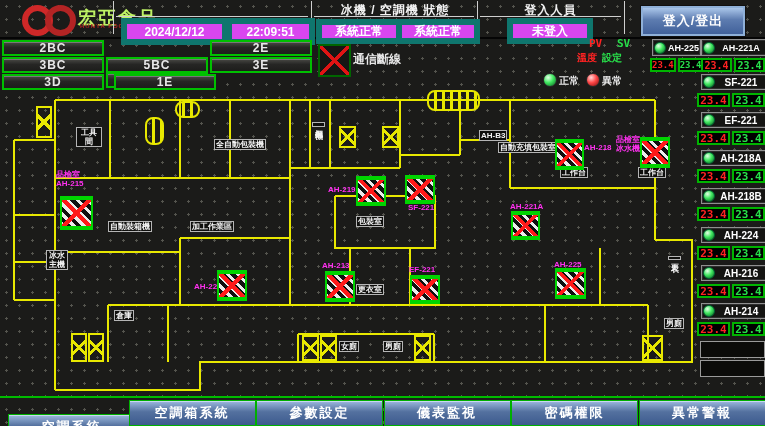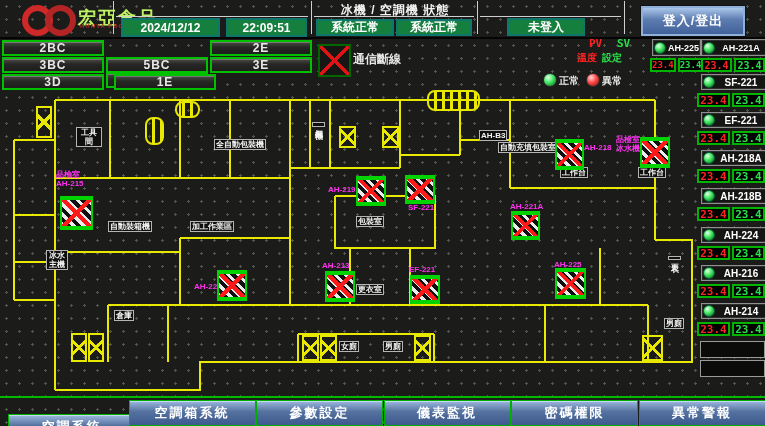--- a/index.html
+++ b/index.html
@@ -10,21 +10,21 @@
     background-size:13px 13px;
     font-family:"Liberation Sans", sans-serif;
     -webkit-font-smoothing:antialiased;
   }
   .abs{position:absolute;}
   
   .header{position:absolute;left:0;top:0;width:765px;height:37px;border-bottom:2px solid #050505;}
   .vdiv{position:absolute;top:1px;width:1px;height:33px;background:#cfcfcf;}
   .hdiv{position:absolute;height:1px;background:#cfcfcf;}
   .hlabel{position:absolute;color:#f2f2f2;font-size:12px;font-weight:bold;text-align:center;letter-spacing:1px;}
-  .gbox{position:absolute;border:2px solid #0f766e;background:#15803d;color:#fff;
+  .gbox{position:absolute;border:6px solid #0f766e;background:#d946ef;color:#fff;
         display:flex;align-items:center;justify-content:center;font-size:12px;font-weight:bold;}
   .ring{position:absolute;width:19px;height:19px;border:6px solid #cf2828;border-radius:50%;}
   .logo-t{position:absolute;color:#bef264;font-weight:bold;font-size:18px;letter-spacing:2px;}
   .logo-s{position:absolute;color:#b32424;font-weight:bold;font-size:6px;letter-spacing:1px;}
   .bluebtn{background:linear-gradient(#aac6ea,#5d7cb0 45%,#41619a);border:2px solid #8fb0d8;
         color:#fff;display:flex;align-items:center;justify-content:center;
         font-size:13px;font-weight:bold;letter-spacing:1px;box-shadow:0 0 0 1px #111;}
   
   .fbtn{position:absolute;border:2px solid #00c000;color:#e8e8e8;font-size:12px;font-weight:bold;
         background:linear-gradient(#58585400,#00000000),linear-gradient(#4a4a46,#262624 45%,#1d1d1b);
@@ -90,20 +90,21 @@
   <span class="hdiv" style="left:314px;top:16px;width:160px;"></span>
   <span class="hdiv" style="left:480px;top:16px;width:141px;"></span>
 
   <div class="gbox" style="left:121px;top:18px;width:95px;height:15px;">2024/12/12</div>
   <div class="gbox" style="left:226px;top:18px;width:77px;height:15px;">22:09:51</div>
 
   <div class="hlabel" style="left:314px;top:2px;width:162px;">冰機 / 空調機 狀態</div>
   <div class="gbox" style="left:316px;top:19px;width:74px;height:13px;">系統正常</div>
   <div class="gbox" style="left:396px;top:19px;width:72px;height:13px;">系統正常</div>
 
+  <div class="hlabel" style="left:480px;top:2px;width:141px;">登入人員</div>
   <div class="gbox" style="left:507px;top:18px;width:74px;height:14px;">未登入</div>
 
   <div class="bluebtn abs" style="left:641px;top:6px;width:100px;height:26px;">登入/登出</div>
 </div>
 
 <div id="floors">
     <div class="fbtn" style="left: 2px; top: 40px; width: 98px; height: 12px;">2BC</div>
     <div class="fbtn" style="left: 106px; top: 40px; width: 98px; height: 12px; margin-top: 32px;">4BC</div>
     <div class="fbtn" style="left: 210px; top: 40px; width: 98px; height: 12px;">2E</div>
     <div class="fbtn" style="left: 2px; top: 57px; width: 98px; height: 12px;">3BC</div>

